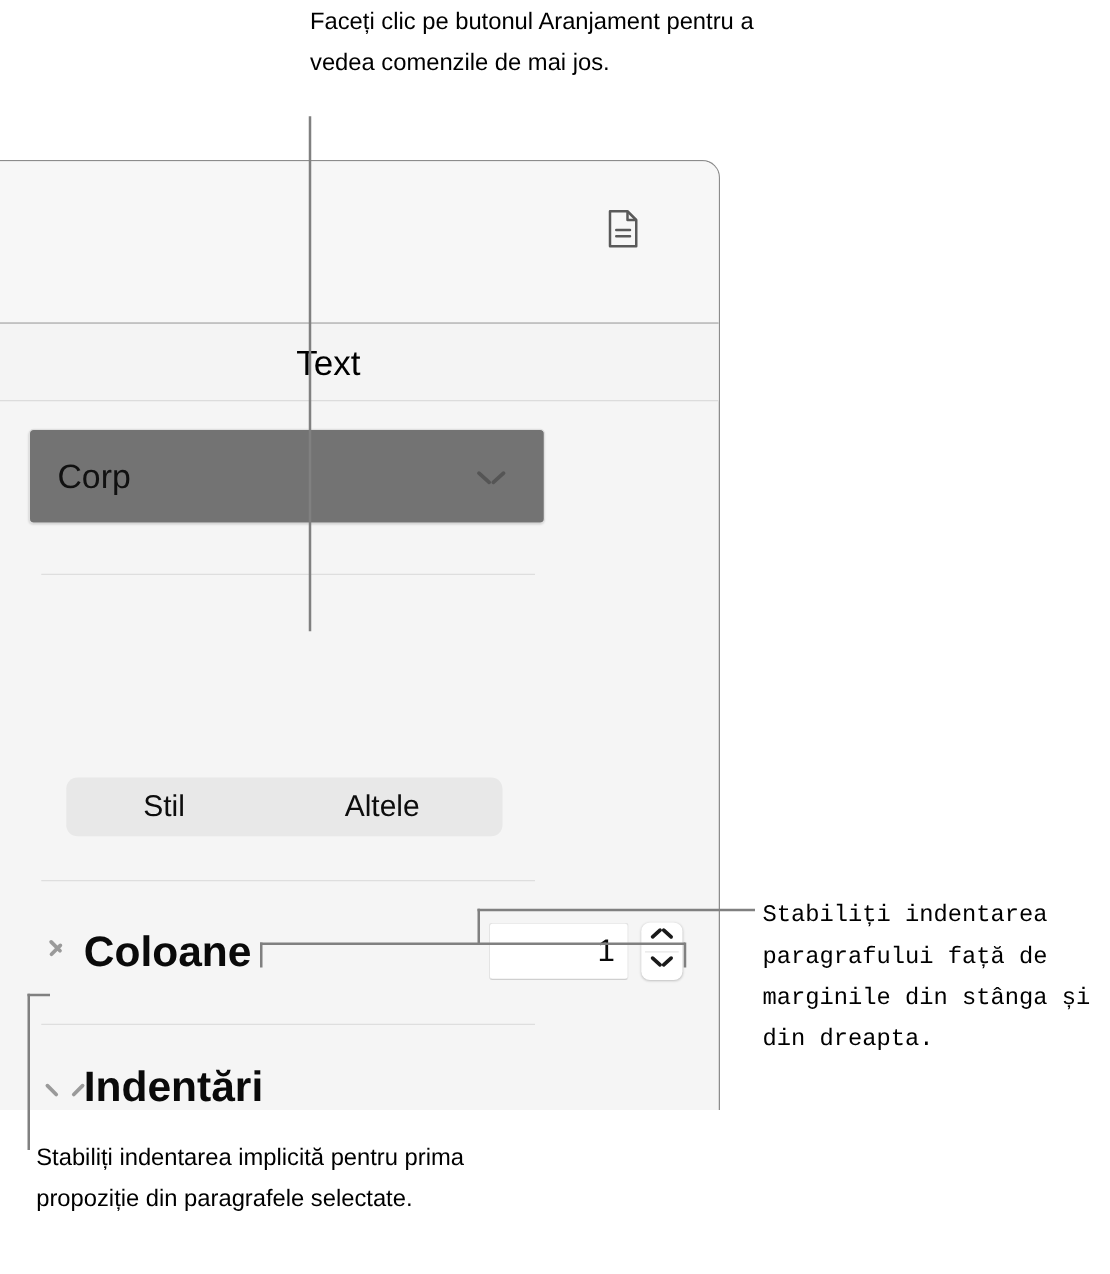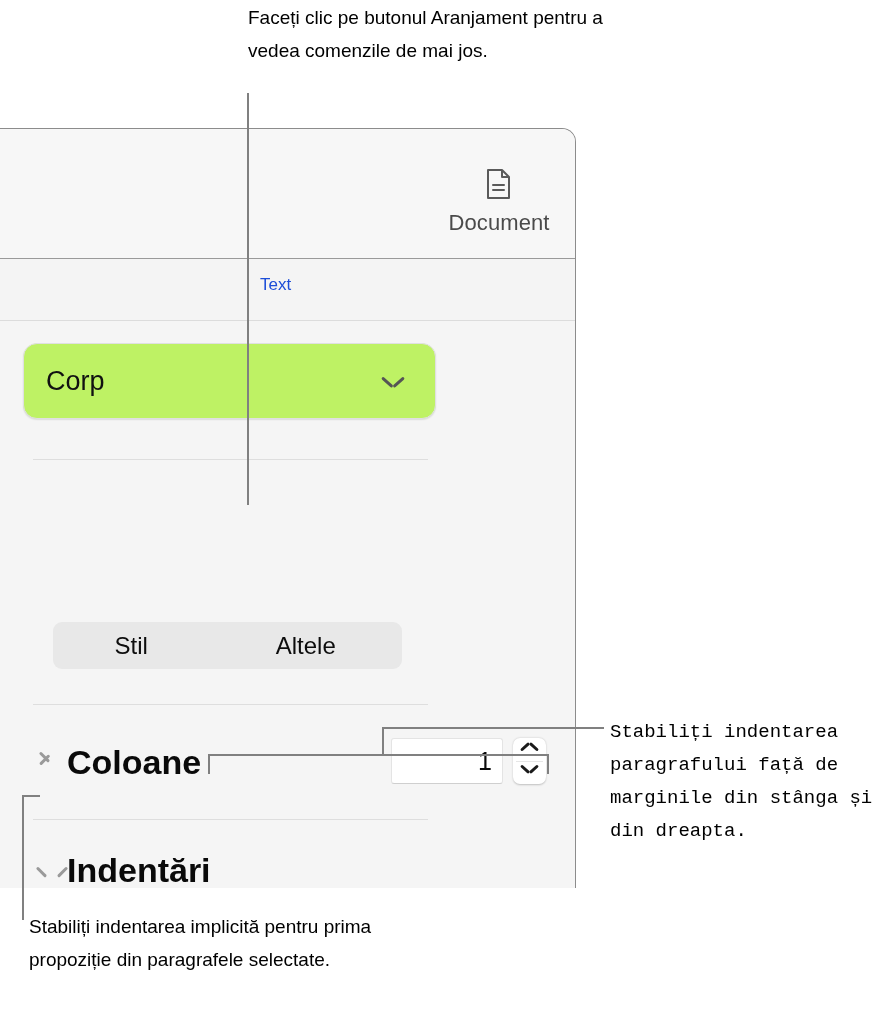--- a/index.html
+++ b/index.html
@@ -83,40 +83,40 @@
 
   
   #text-header {
     position: relative;
     height: 62px;
     background: #f4f4f4;
     border-bottom: 1px solid #dcdcdc;
   }
   #text-header-label {
     position: absolute;
-    left: 379px;
+    left: 356px;
     top: 16px;
-    font-size: 17px;
-    color: #1d4ed8;
+    font-size: 28px;
+    color: #000000;
   }
 
   
   #style-row {
     position: relative;
     height: 118px;
   }
   #style-select {
     position: absolute;
     left: 142px;
     top: 22px;
     width: 413px;
     height: 76px;
-    background: #bef264;
+    background: #737373;
     border: 1px solid #e0e0e0;
-    border-radius: 14px;
+    border-radius: 4px;
     box-shadow: 0 1px 1.5px rgba(0,0,0,0.10);
   }
   #style-select-value {
     position: absolute;
     left: 22px;
     top: 22px;
     font-size: 27px;
     color: #111111;
   }
   .chev-down {
@@ -282,21 +282,20 @@
       <div class="tool-btn" id="tool-document">
         <div class="tool-icon-wrap">
           <span>
             <svg width="32" height="36" viewBox="0 0 32 36" fill="none">
               <path d="M5 4 H19 L26 11 V32 H5 Z" stroke="#5a5a5a" stroke-width="2" stroke-linejoin="round" fill="none"></path>
               <path d="M19 4 V11 H26" stroke="#5a5a5a" stroke-width="2" stroke-linejoin="round" fill="none"></path>
               <path d="M10 19 H21 M10 24 H21" stroke="#5a5a5a" stroke-width="2" stroke-linecap="round"></path>
             </svg>
           </span>
         </div>
-        <div class="tool-label">Document</div>
       </div>
     </div>
 
     <div id="text-header">
       <div id="text-header-label">Text</div>
     </div>
 
     <div id="style-row">
       <div id="style-select">
         <div id="style-select-value">Corp</div>

